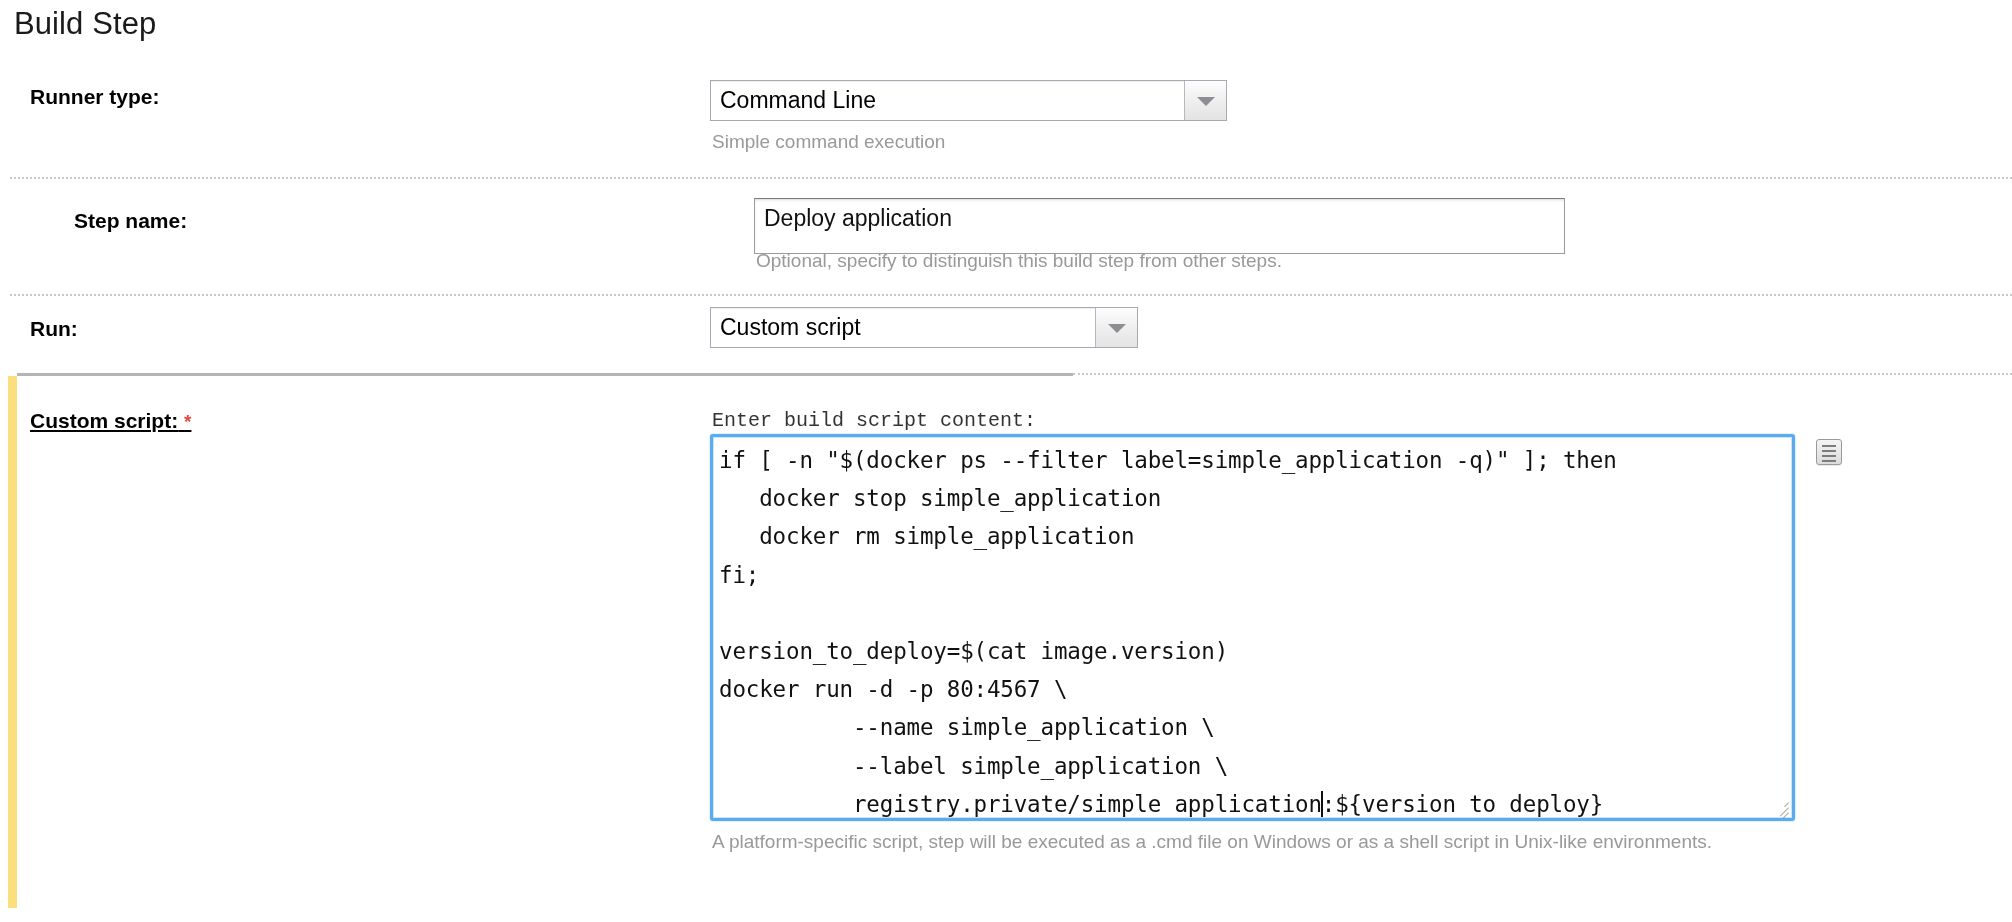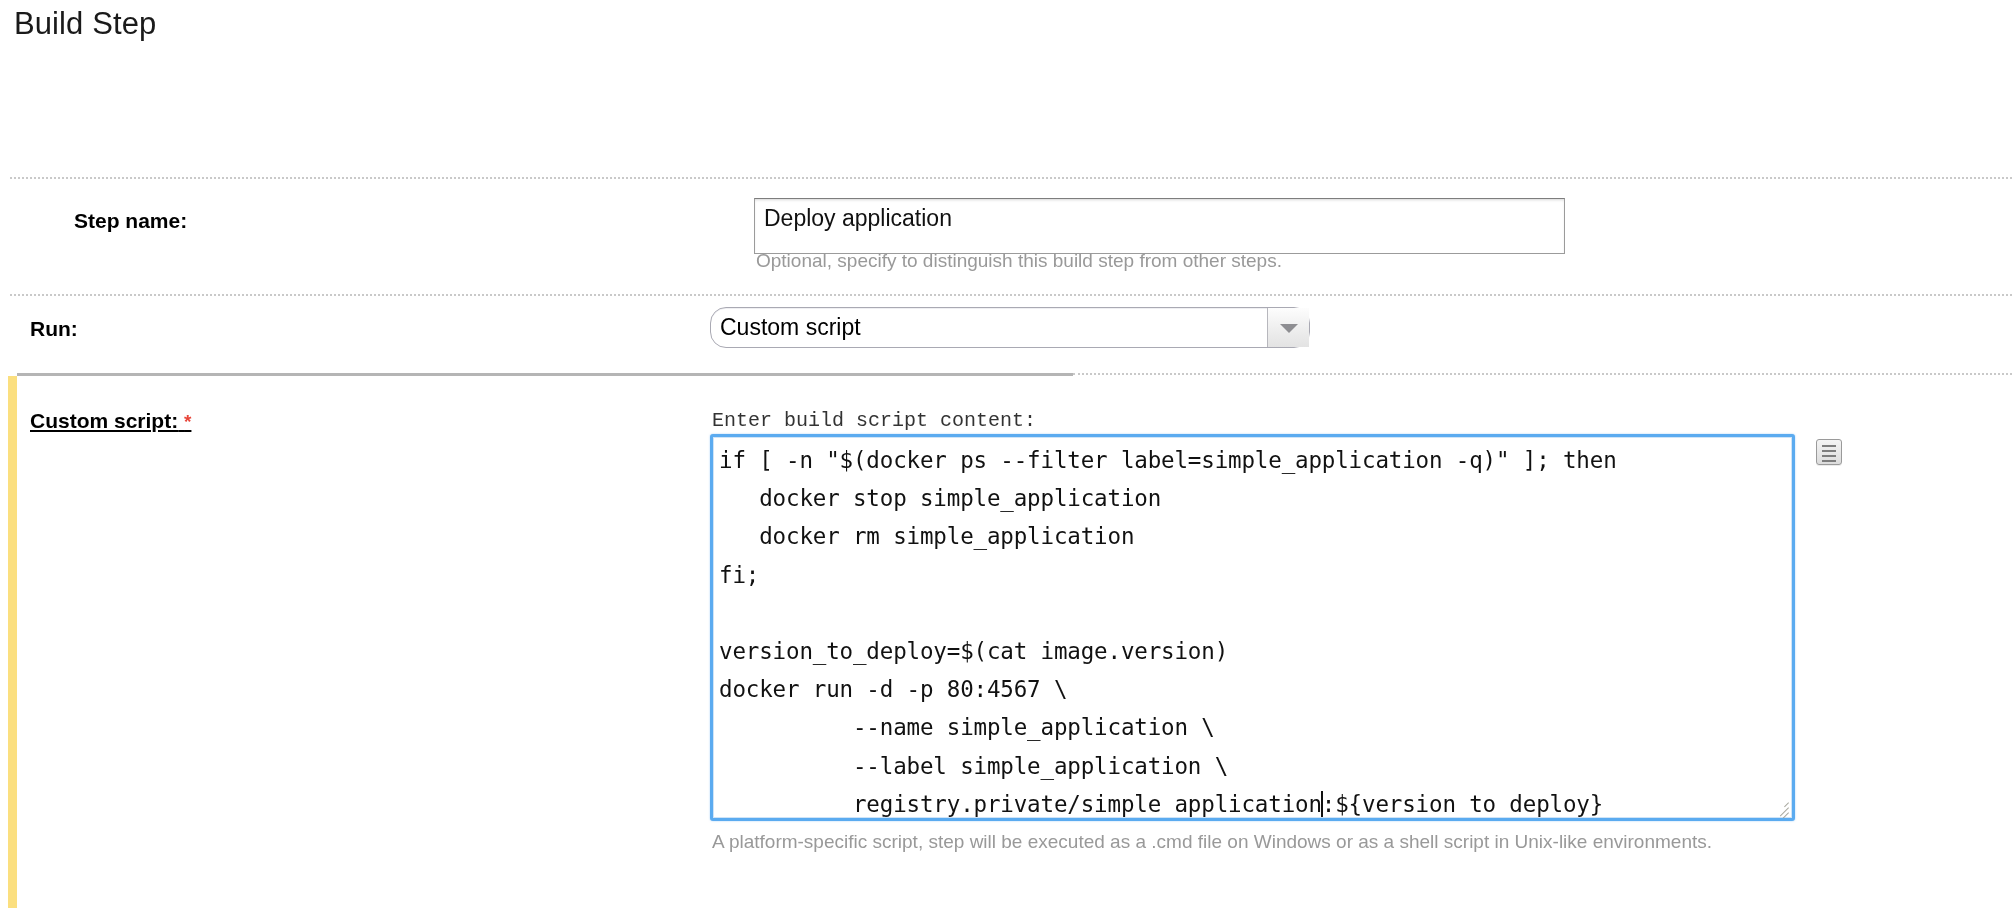--- a/index.html
+++ b/index.html
@@ -206,41 +206,54 @@
     background: #fbdf7f;
   }
 </style>
 </head>
 <body>
 
 <div id="page">
 
   <div id="page-title">Build Step</div>
 
+  <div class="row" style="top:0;height:178px;">
+    <div class="row-label" style="left:30px; top:85px;">Runner type:</div>
+
+    <div class="field-col" style="top:0;">
+      <div class="select" style="position:absolute; left:0; top:80px; width:517px;">
+        <div class="sel-value">Command Line</div>
+        <div class="sel-btn">
+          <span class="sel-arrow"></span>
+        </div>
+      </div>
+      <div class="hint" style="position:absolute; left:2px; top:131px;">Simple command execution</div>
+    </div>
+  </div>
 
   <div class="sep-dotted" style="top:177px;"></div>
 
   <div class="row" style="top:178px;height:117px;margin-left:44px;">
     <div class="row-label" style="left:30px; top:31px;">Step name:</div>
 
     <div class="field-col" style="top:0;">
       <div class="text-input" style="position:absolute; left:0; top:20px; width:811px;">
         <div class="ti-value">Deploy application</div>
       </div>
       <div class="hint" style="position:absolute; left:2px; top:72px;">Optional, specify to distinguish this build step from other steps.</div>
     </div>
   </div>
 
   <div class="sep-dotted" style="top:294px;"></div>
 
   <div class="row" style="top:295px;height:78px;">
     <div class="row-label" style="left:30px; top:22px;">Run:</div>
 
     <div class="field-col" style="top:0;">
-      <div class="select" style="position:absolute; left:0; top:12px; width:600px;border-radius:16px;">
+      <div class="select" style="position:absolute; left:0; top:12px; width:428px;">
         <div class="sel-value">Custom script</div>
         <div class="sel-btn">
           <span class="sel-arrow"></span>
         </div>
       </div>
     </div>
   </div>
 
   <div class="sep-solid" style="left:17px; top:373px; width:1056px;"></div>
   <div class="sep-dotted" style="left:1073px; top:373px; width:939px;"></div>

